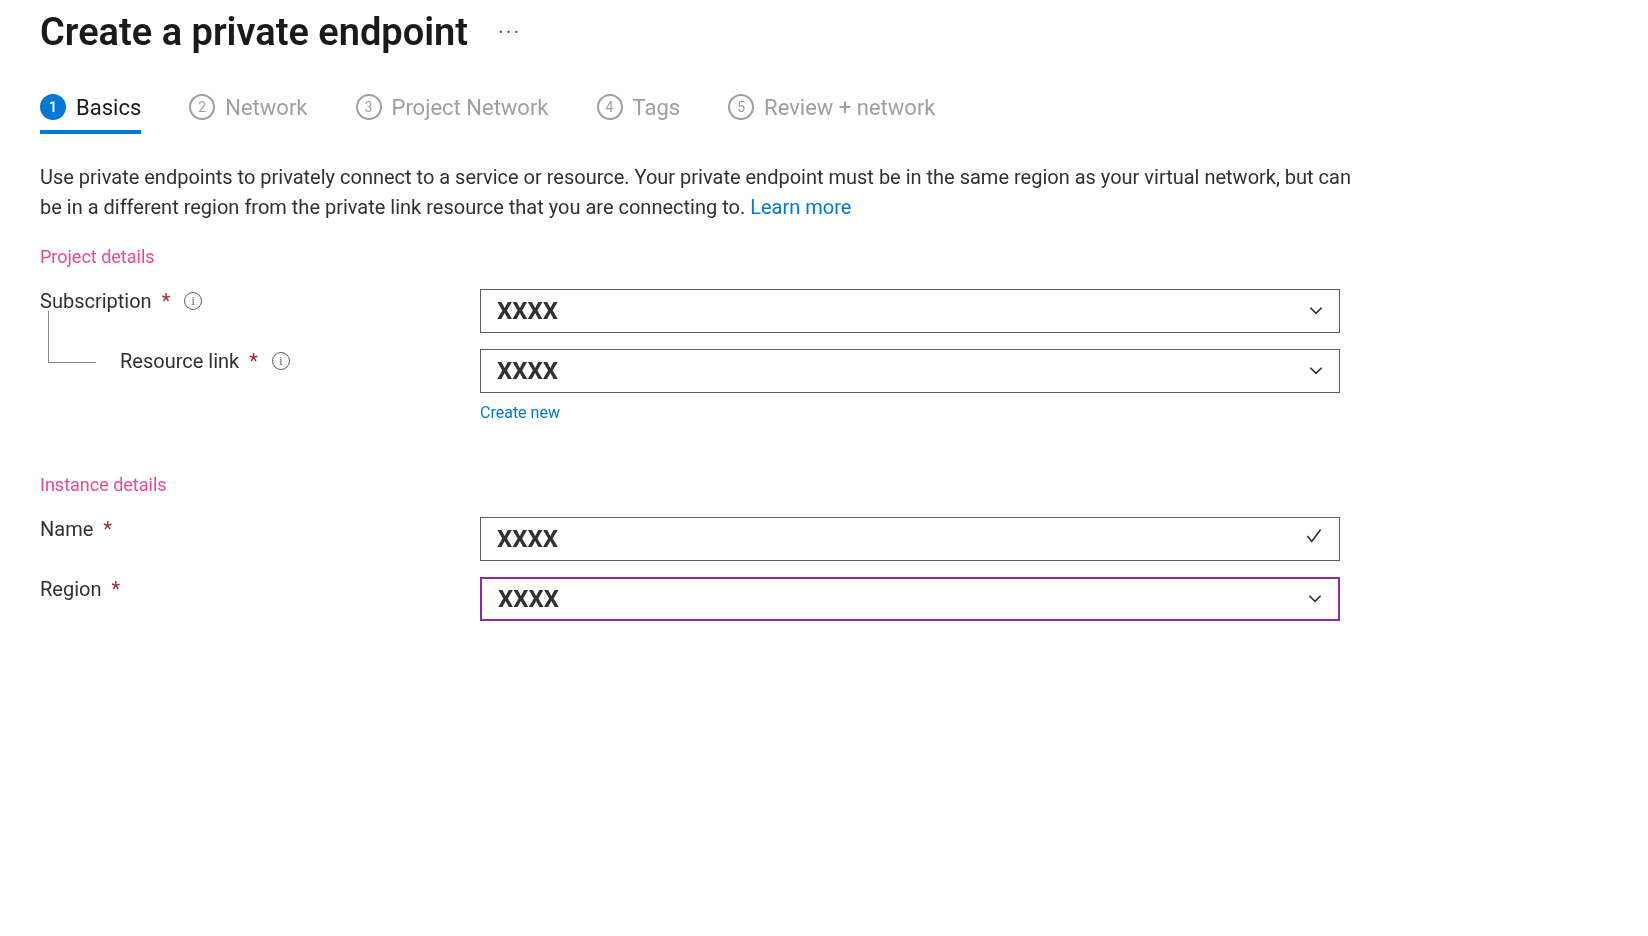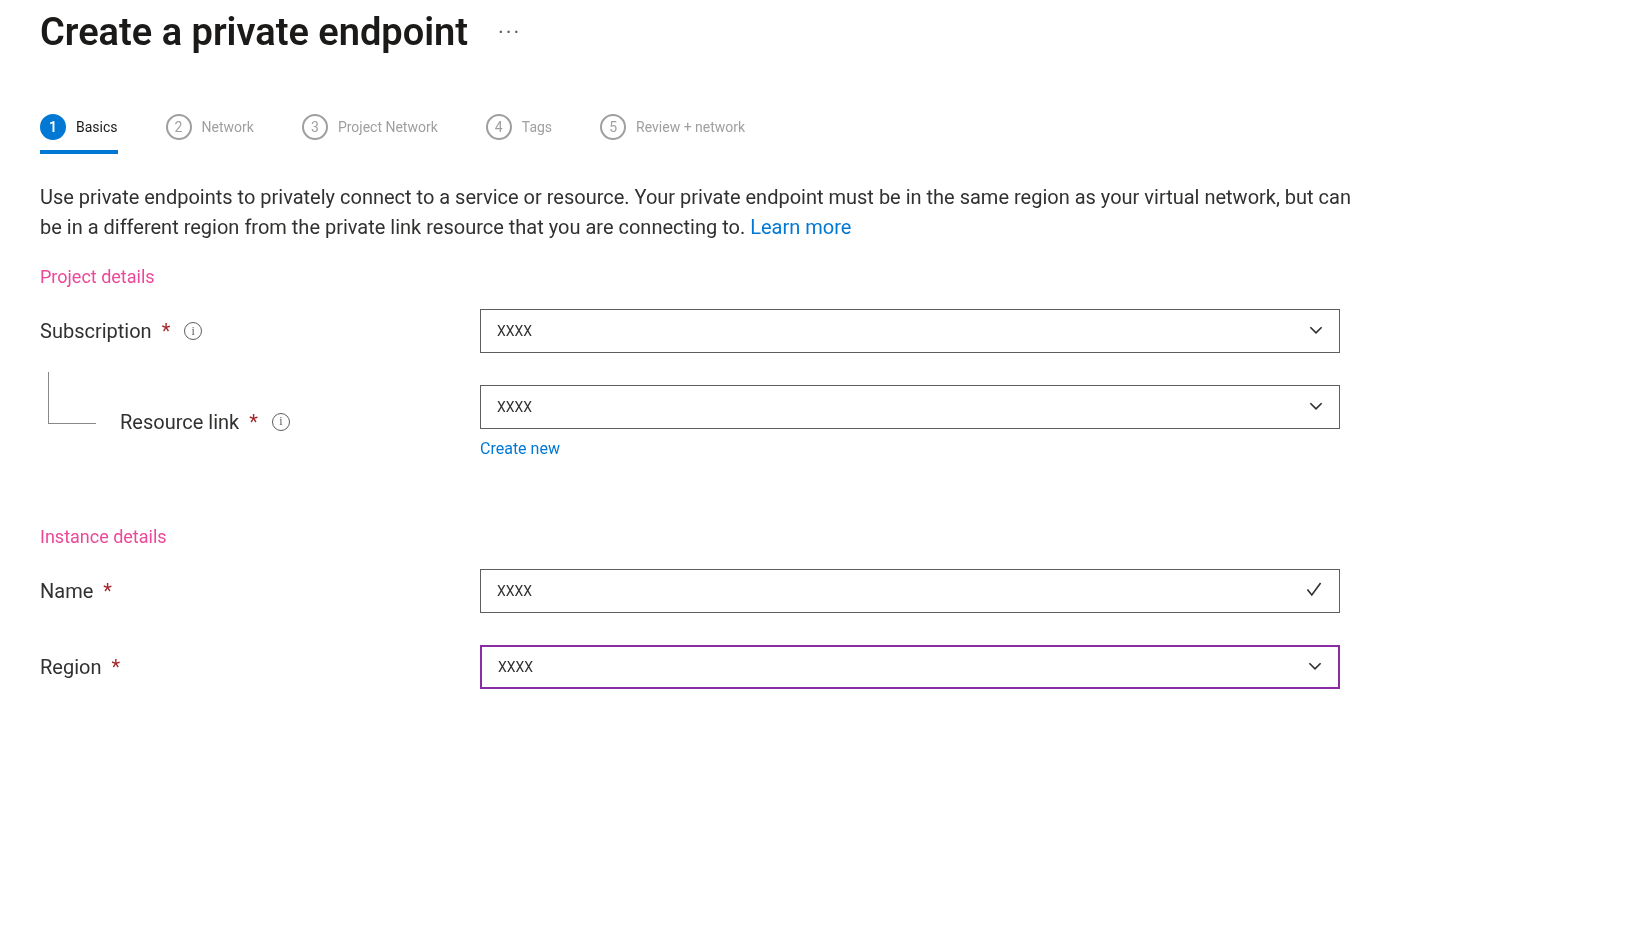--- a/index.html
+++ b/index.html
@@ -6,21 +6,21 @@
   body {
     font-family: "Segoe UI", -apple-system, BlinkMacSystemFont, Roboto, "Helvetica Neue", sans-serif;
     background: #ffffff;
     color: #323130;
     padding: 10px 40px;
   }
   .header-row {
     display: flex;
     align-items: center;
     gap: 30px;
-    margin-bottom: 60px;
+    margin-bottom: 40px;
   }
   .page-title {
     font-size: 38px;
     font-weight: 600;
     color: #1b1a19;
   }
   .more-dots {
     font-size: 22px;
     color: #605e5c;
     letter-spacing: 2px;
@@ -61,21 +61,21 @@
     color: #a19f9d;
     background: #fff;
   }
   .wizard-tab.active .step-circle {
     background: #0078d4;
     border-color: #0078d4;
     color: #fff;
     font-weight: 600;
   }
   .tab-label {
-    font-size: 14px;
+    font-size: 22px;
     color: #a19f9d;
   }
   .wizard-tab.active .tab-label {
     color: #1b1a19;
     font-weight: 400;
   }
   .description {
     font-size: 20px;
     color: #323130;
     line-height: 1.5;
@@ -88,22 +88,22 @@
     cursor: pointer;
   }
   .section-heading {
     font-size: 18px;
     font-weight: 400;
     color: #ec4899;
     margin-bottom: 22px;
   }
   .form-row {
     display: flex;
-    align-items: center;
-    margin-bottom: 32px;
+    align-items: flex-start;
+    margin-bottom: 16px;
   }
   .label-col {
     width: 440px;
     display: flex;
     align-items: center;
     gap: 8px;
     font-size: 20px;
     color: #323130;
   }
   .label-col.indented {
@@ -140,26 +140,27 @@
   }
   .field-col {
     flex: 0 0 860px;
   }
   .dropdown, .text-input {
     width: 100%;
     height: 44px;
     border: 1px solid #605e5c;
     background: #fff;
     padding: 0 44px 0 16px;
-    font-size: 14px;
+    font-size: 24px;
     color: #323130;
     position: relative;
     display: flex;
     align-items: center;
     cursor: pointer;
+    font-weight: bold;
   }
   .dropdown.highlighted {
     border: 2px solid #8a2da5;
   }
   .dropdown .chevron, .text-input .check {
     position: absolute;
     right: 14px;
     top: 50%;
     transform: translateY(-50%);
   }

